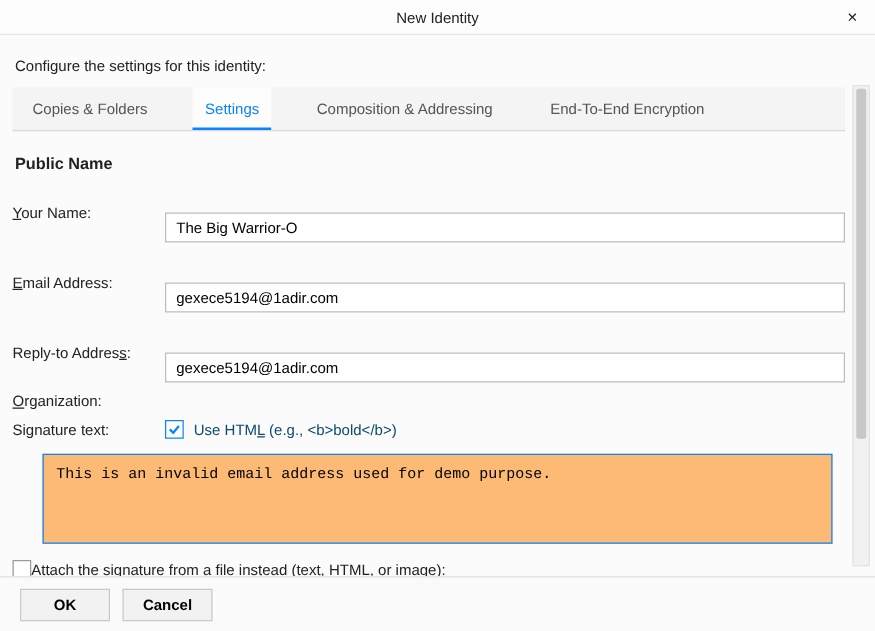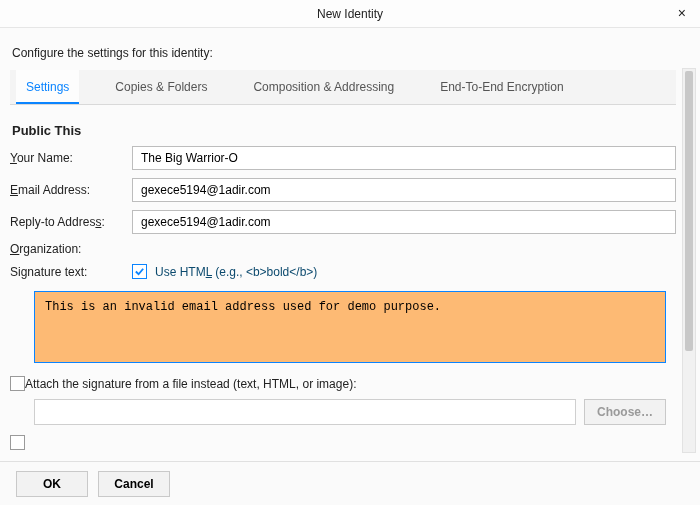--- a/index.html
+++ b/index.html
@@ -86,20 +86,21 @@
     padding-right: 8px;
   }
   .row .label span.ul { text-decoration: underline; }
   .row input[type=text] {
     flex: 1;
     height: 24px;
     border: 1px solid #bdbdbd;
     padding: 2px 8px;
     font-size: 12px;
     background: #fff;
+    margin-top: 24px;
   }
   .sig-row { display:flex; align-items:center; margin-bottom:8px; }
   .sig-row .label { width:122px; }
   .sig-row .check {
     width: 15px; height: 15px;
     border: 1px solid #0a84ff;
     display: inline-flex;
     align-items: center;
     justify-content: center;
     margin-right: 8px;
@@ -194,27 +195,27 @@
 <div class="titlebar">
   <span class="title">New Identity</span>
   <span class="close">×</span>
 </div>
 
 <div class="scroll-wrap">
   <div class="content">
     <div class="intro">Configure the settings for this identity:</div>
 
     <div class="tabs">
+      <div class="tab"><span>Copies &amp; Folders</span></div>
       <div class="tab active"><span>Settings</span></div>
-      <div class="tab"><span>Copies &amp; Folders</span></div>
       <div class="tab"><span>Composition &amp; Addressing</span></div>
       <div class="tab"><span>End-To-End Encryption</span></div>
     </div>
 
-    <div class="section-title">Public This</div>
+    <div class="section-title">Public Name</div>
 
     <div class="form">
       <div class="row">
         <div class="label"><span class="ul">Y</span><span>our Name:</span></div>
         <input type="text" value="The Big Warrior-O" style="">
       </div>
       <div class="row">
         <div class="label"><span class="ul">E</span><span>mail Address:</span></div>
         <input type="text" value="gexece5194@1adir.com" style="">
       </div>

